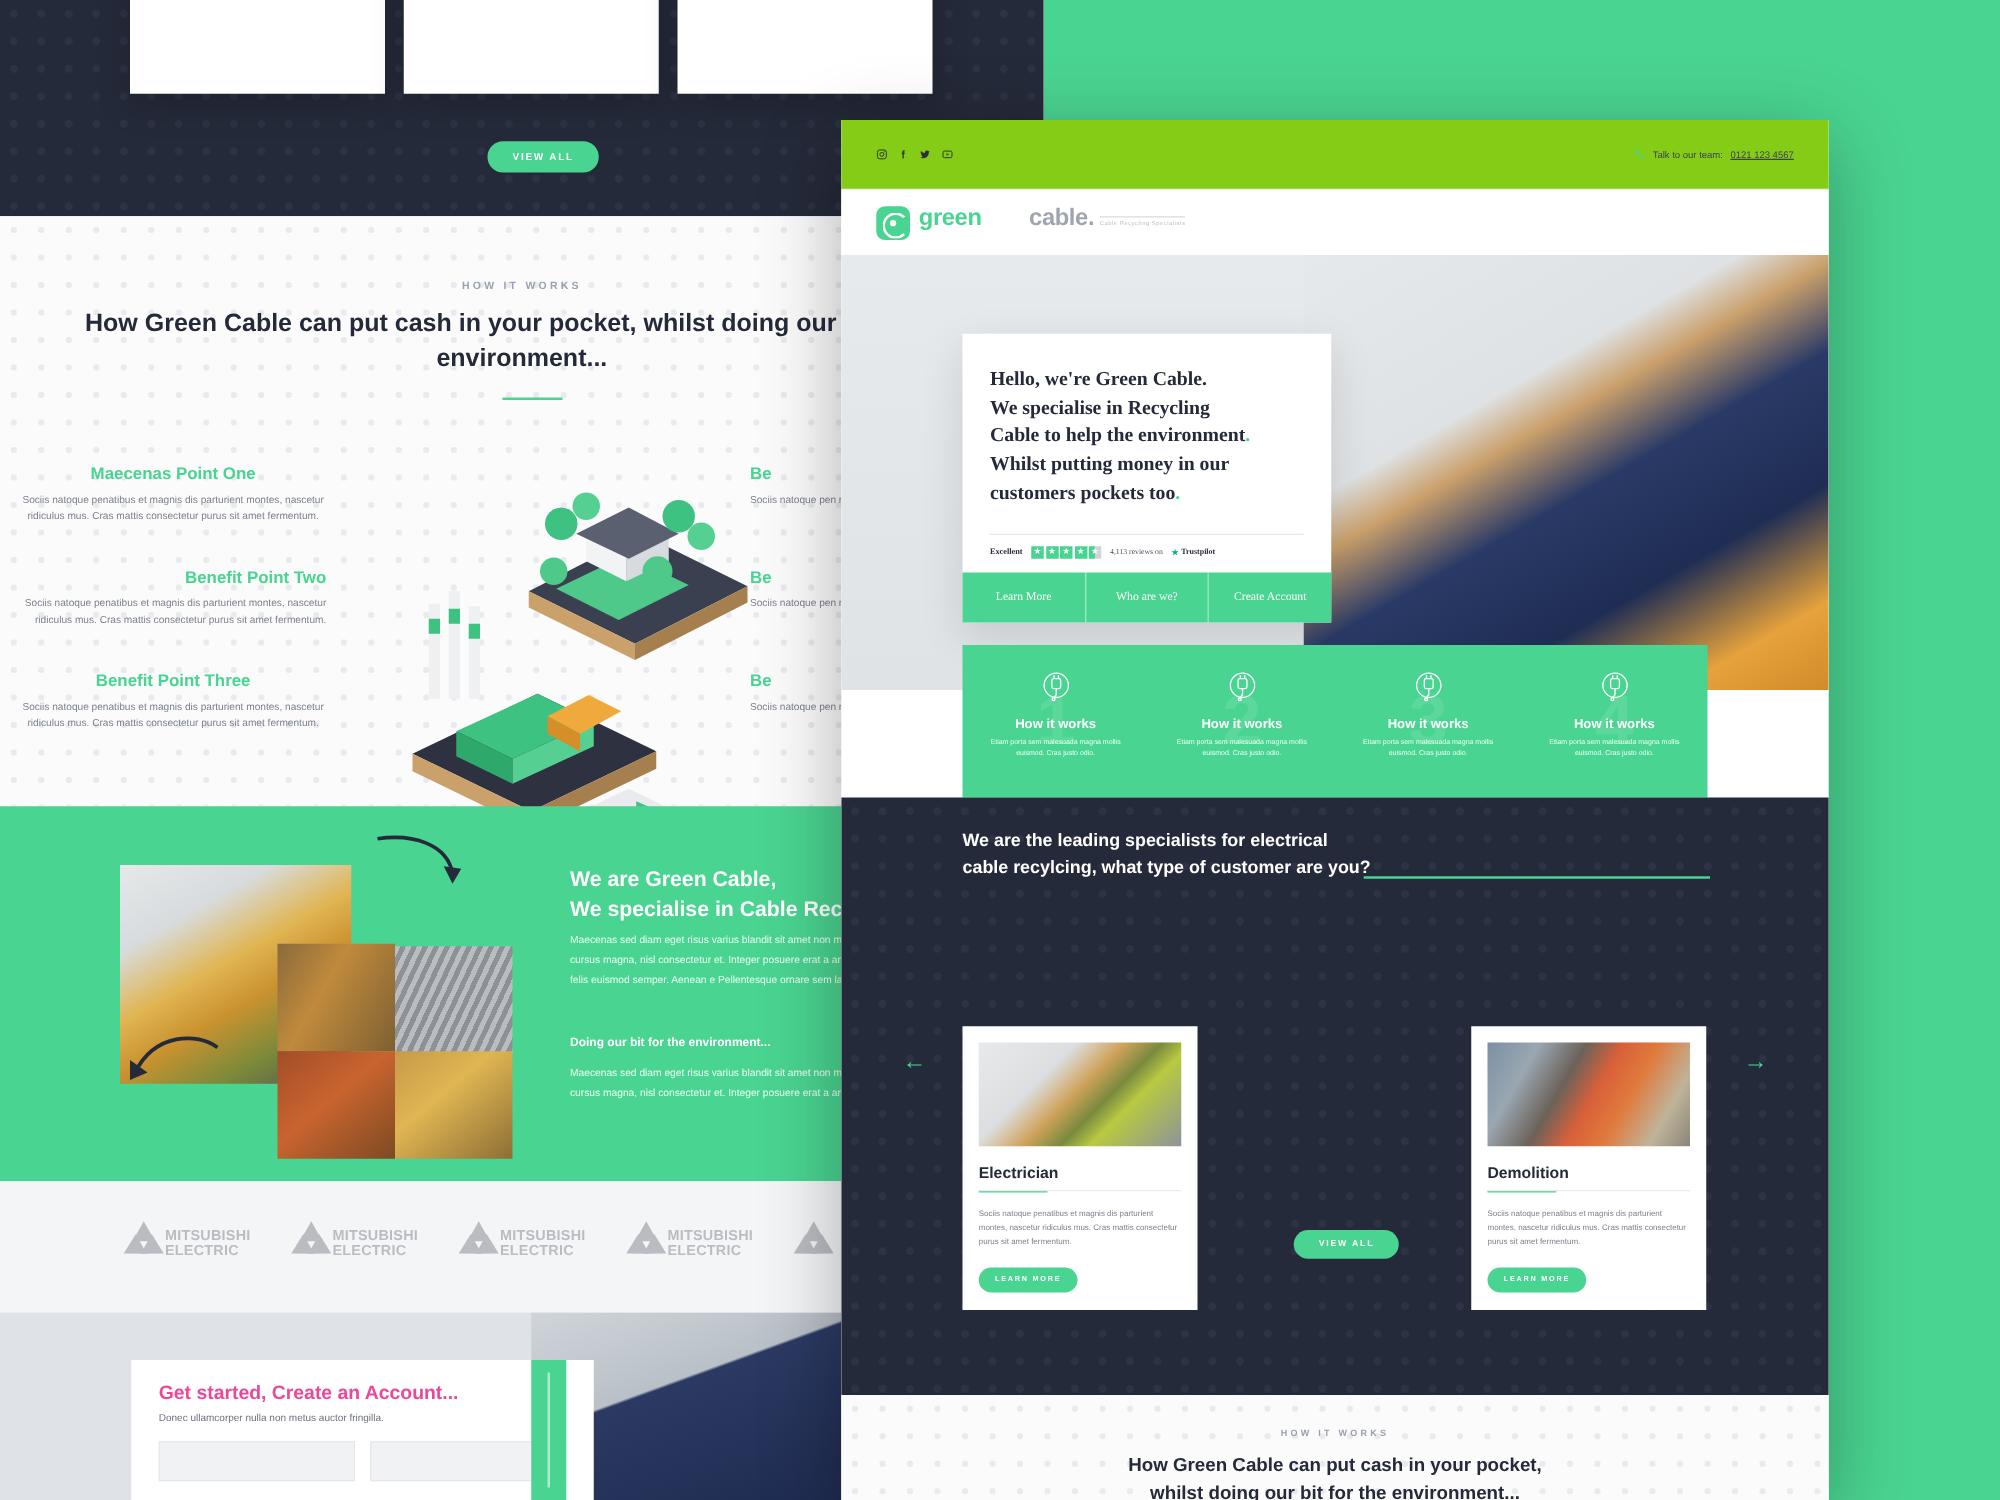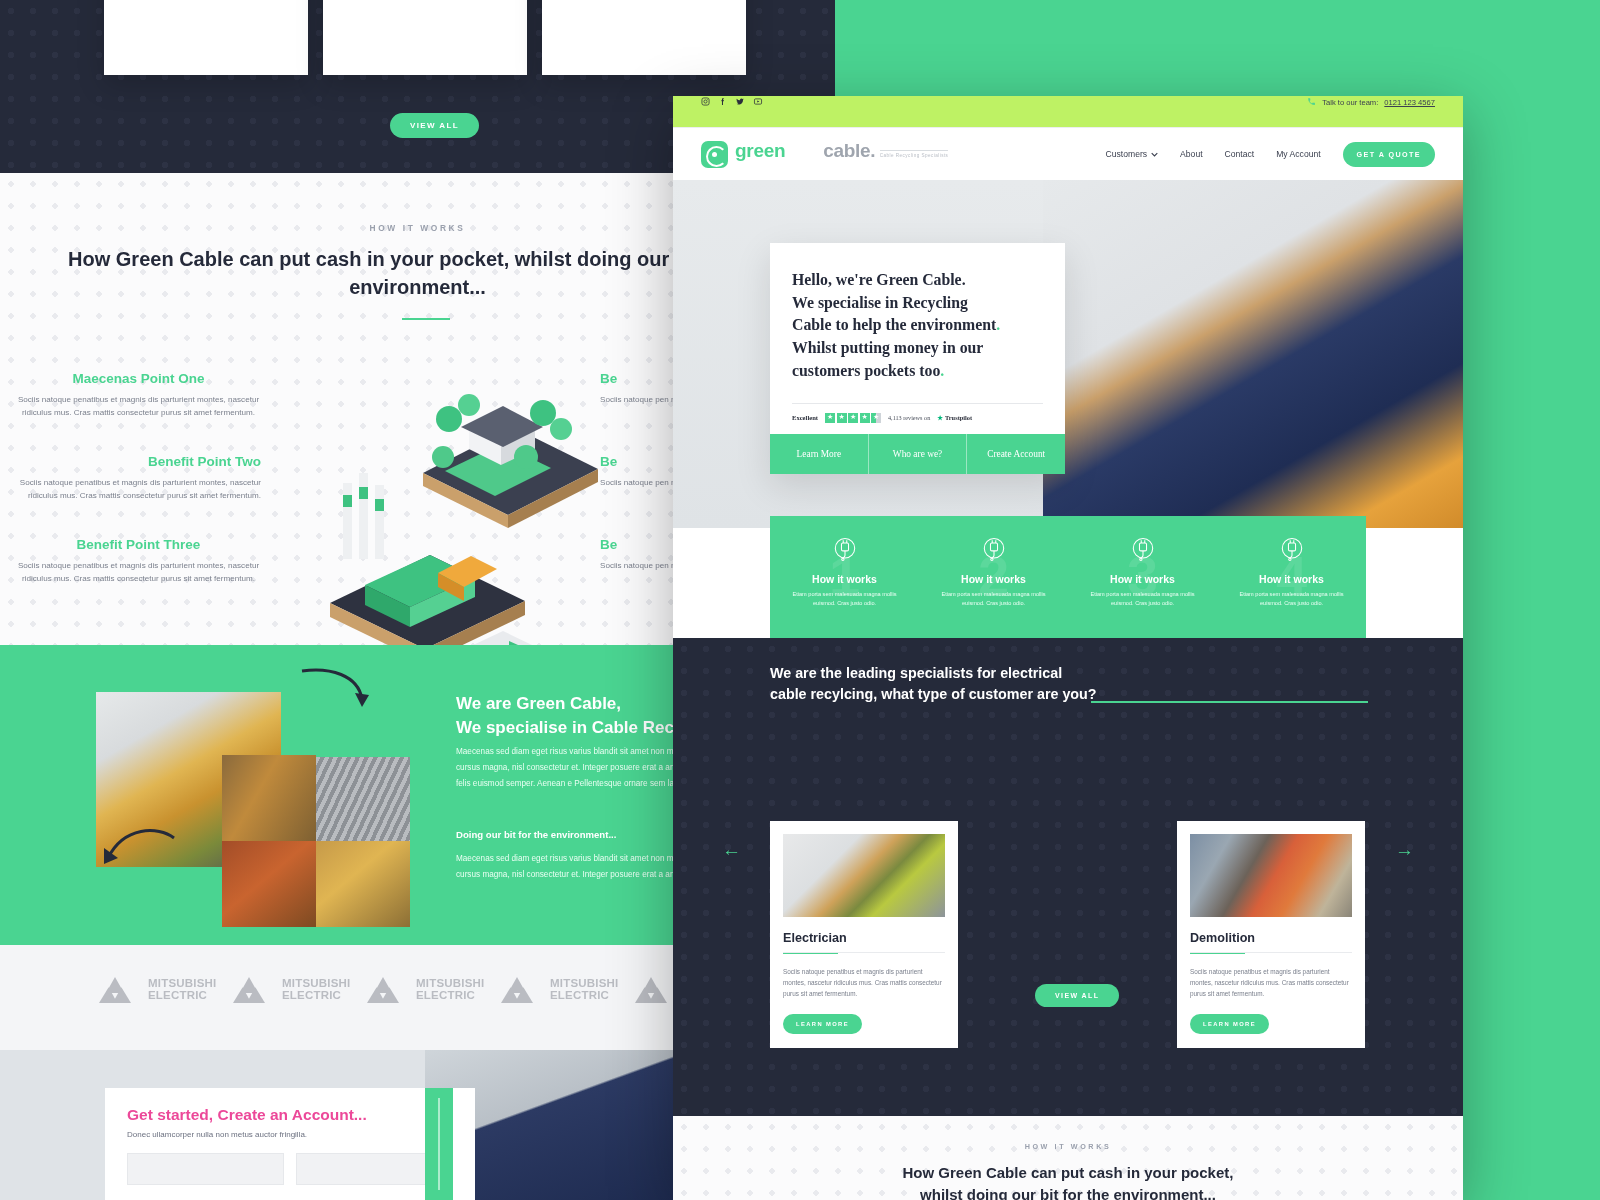--- a/index.html
+++ b/index.html
@@ -53,21 +53,21 @@
   .bp-benefit p{margin:0;font-size:8.1px;line-height:1.62;color:#7b808d;}
   #bp-iso{position:absolute;left:225px;top:200px;width:390px;height:390px;}
   
   #bp-green{position:absolute;left:0;top:645px;width:835px;height:300px;background:#4ad491;}
   #bp-green h2{position:absolute;left:456px;top:47px;margin:0;font-size:17px;line-height:1.42;color:#fff;font-weight:700;white-space:nowrap;}
   #bp-green .body1{position:absolute;left:456px;top:99px;width:430px;margin:0;font-size:8.2px;line-height:1.95;color:#eafff3;}
   #bp-green .sub{position:absolute;left:456px;top:184px;margin:0;font-size:9.6px;color:#ffffff;font-weight:700;}
   #bp-green .body2{position:absolute;left:456px;top:206px;width:430px;margin:0;font-size:8.2px;line-height:1.95;color:#eafff3;}
   
   #bp-logos{position:absolute;left:0;top:945px;width:835px;height:105px;background:#f4f5f7;}
-  .mits{position:absolute;top:32px;display:flex;align-items:flex-start;gap:16px;opacity:.55;}
+  .mits{position:absolute;top:32px;display:flex;align-items:flex-end;gap:0;opacity:.55;}
   .mits .mark{width:34px;height:30px;position:relative;}
   .mits .mark i{position:absolute;display:block;width:0;height:0;border-left:9px solid transparent;border-right:9px solid transparent;border-bottom:16px solid #8b8f98;}
   .mits .mt{top:0;left:8px;}
   .mits .ml{bottom:0;left:-1px;transform:rotate(-119deg);}
   .mits .mr{bottom:0;right:-1px;transform:rotate(119deg);}
   .mits .txt{font-size:11.5px;line-height:1.05;font-weight:700;color:#8b8f98;letter-spacing:.2px;}
   
   #bp-acct{position:absolute;left:0;top:1050px;width:835px;height:150px;background:#dfe3e7;overflow:hidden;}
   #bp-acct .photo{position:absolute;left:425px;top:0;width:250px;height:150px;
     background:linear-gradient(160deg,#cfd5da 0%,#b9c0c7 40%,#2c3a63 41%,#1e2b50 100%);}
@@ -78,21 +78,21 @@
   #bp-acct p{margin:6px 0 0;font-size:8px;color:#6c7180;}
   #bp-acct .fields{display:flex;gap:12px;margin-top:14px;}
   #bp-acct .fields span{display:block;flex:1;height:30px;background:#f1f2f4;border:1px solid #e6e8eb;}
 
   
   #front-panel{
     position:absolute;left:673px;top:96px;width:790px;height:1104px;
     background:#fff;overflow:hidden;box-shadow:0 16px 60px rgba(0,0,0,.30);
   }
   
-  #fp-topbar{height:29px;display:flex;align-items:flex-start;justify-content:space-between;padding:1px 28px;border-bottom:1px solid #eceef0;background:#bef264;}
+  #fp-topbar{height:29px;display:flex;align-items:center;justify-content:space-between;padding:13px 28px;border-bottom:1px solid #eceef0;background:#84cc16;}
   .social{display:flex;gap:8px;align-items:center;}
   .social svg{display:block;}
   #fp-phone{display:flex;align-items:center;gap:6px;font-size:7.6px;color:#3c4150;}
   #fp-phone a{color:#3c4150;text-decoration:underline;}
   
   #fp-header{height:52px;display:flex;align-items:center;justify-content:space-between;padding:0 28px;background:#fff;}
   #fp-logo{display:flex;align-items:flex-start;gap:7px;}
   #fp-logo .lmark{width:27px;height:27px;border-radius:7px;background:#4ad491;position:relative;flex:none;}
   #fp-logo .lmark:before{content:"";position:absolute;left:5px;top:5px;width:17px;height:17px;border-radius:50%;border:2.6px solid #fff;border-right-color:transparent;}
   #fp-logo .lmark:after{content:"";position:absolute;left:11px;top:11px;width:5px;height:5px;border-radius:50%;background:#fff;}
@@ -373,40 +373,20 @@
     </div>
   </div>
 
   <div id="fp-header">
     <div id="fp-logo">
       <span class="lmark"></span>
       <span class="ltext">
         <span class="lw1">green</span><span class="lw2">cable.</span>
         <span class="ltag">Cable Recycling Specialists</span>
       </span>
-    </div>
-    <div id="fp-nav">
-      <span class="nav-item">
-        <span>Customers</span>
-        <span>
-          <svg width="7" height="5" viewBox="0 0 10 6" fill="none" stroke="#3c4150" stroke-width="1.6">
-              <path d="M1 1l4 4 4-4"></path>
-            </svg>
-        </span>
-      </span>
-      <span class="nav-item">
-          <span>About</span>
-        </span>
-      <span class="nav-item">
-          <span>Contact</span>
-        </span>
-      <span class="nav-item">
-          <span>My Account</span>
-        </span>
-      <span class="btn-pill quote">GET A QUOTE</span>
     </div>
   </div>
 
   <div id="fp-hero">
     <div class="photo ph-hero"></div>
     <div id="hero-card">
       <div class="inner">
         <h1>
           <span>Hello, we're Green Cable.</span><br>
           <span>We specialise in Recycling</span><br>

